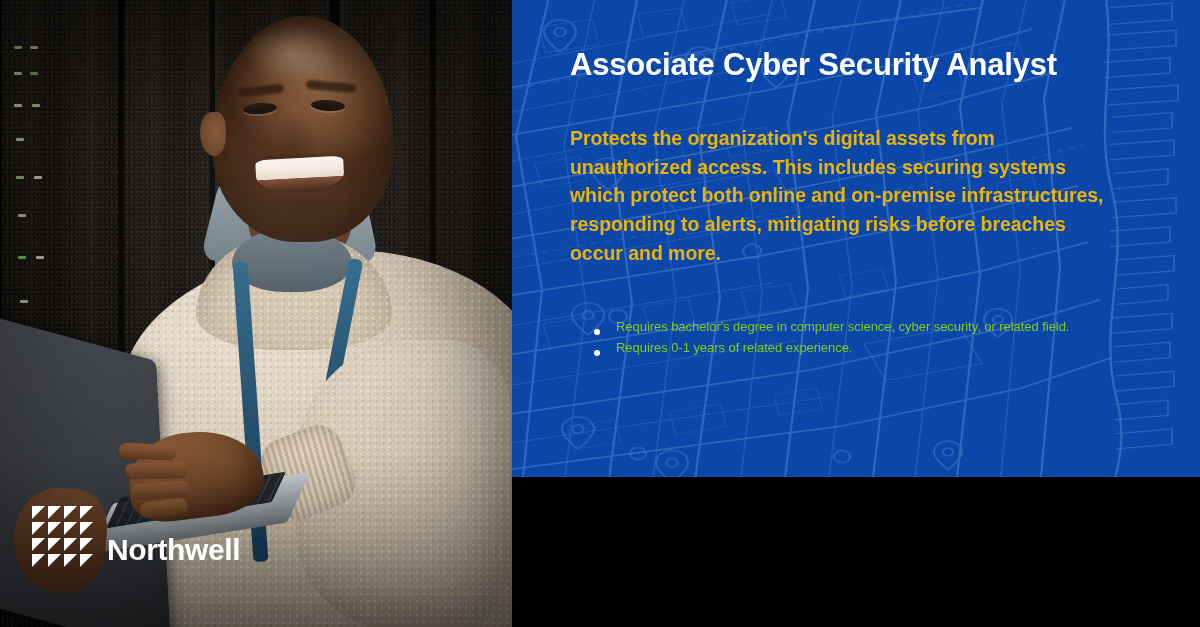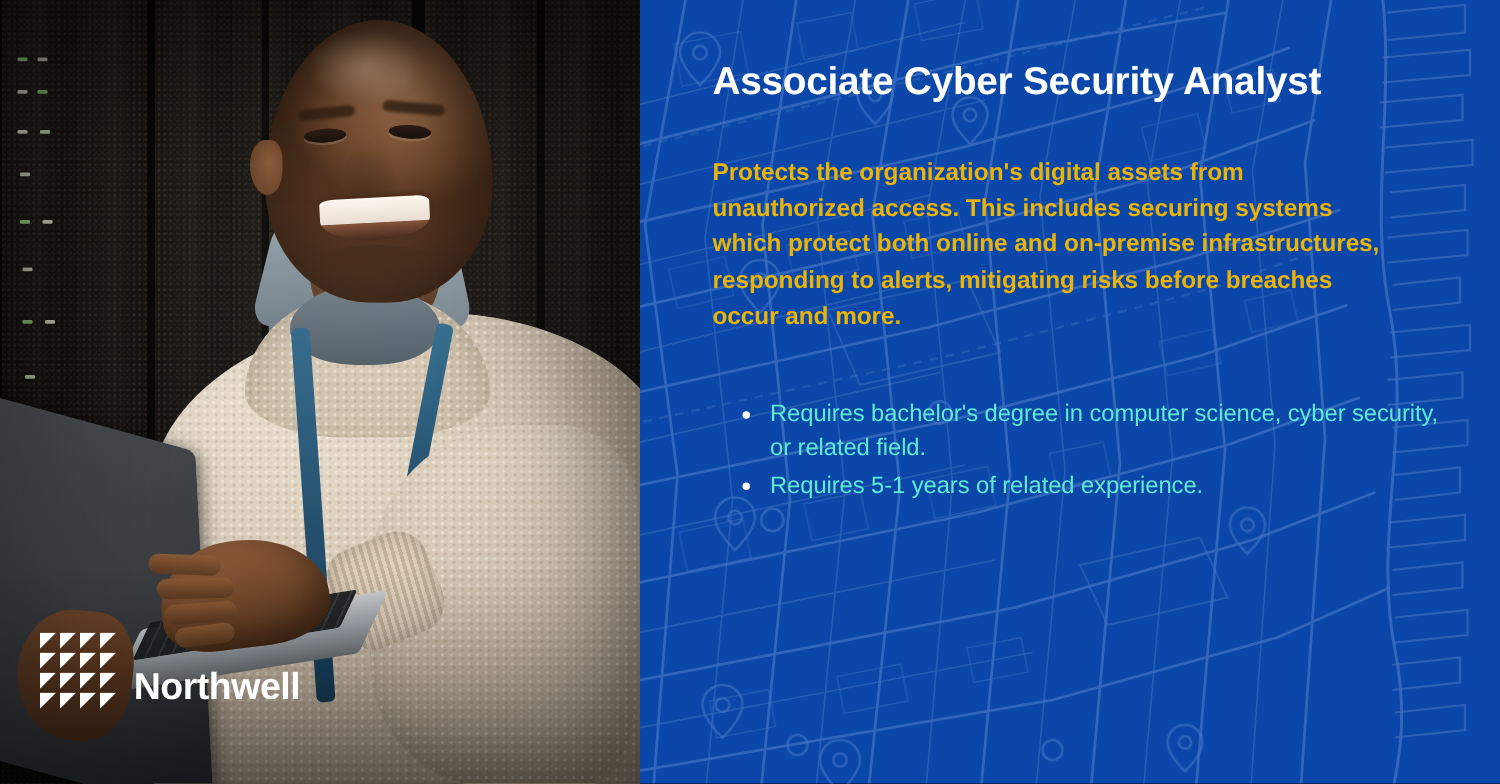--- a/index.html
+++ b/index.html
@@ -334,21 +334,21 @@
     position:relative; display:inline-block;
   }
   .logo-reg {
     font-size:11px; vertical-align:super; font-weight:400;
     margin-left:1px;
   }
 
   
   .blue-panel {
     position:relative;
-    width:688px; height:627px;
+    width:688px; height:477px;
     flex:0 0 688px;
     background:#0b47a8;
     overflow:hidden;
   }
 
   
   .map-art { position:absolute; inset:0; }
   .map-art svg { display:block; width:100%; height:100%; }
 
   .blue-content {
@@ -369,21 +369,21 @@
     line-height:1.47;
     letter-spacing:-.05px;
   }
 
   .bullets {
     position:absolute; left:74px; top:318px; width:580px;
     list-style:none;
   }
   .bullets li {
     position:relative;
-    font-size:19px; font-weight:400; color:#5eead4;
+    font-size:13px; font-weight:400; color:#84cc16;
     line-height:1.44;
     padding-left:30px;
     margin-bottom:2px;
     letter-spacing:-.05px;
   }
   .bullets li::before {
     content:"";
     position:absolute; left:8px; top:11px;
     width:6px; height:6px; border-radius:50%;
     background:#ffffff;
@@ -650,19 +650,19 @@
       </svg>
     </div>
 
     <div class="blue-content">
       <h1 class="headline">Associate Cyber Security Analyst</h1>
 
       <p class="lede">Protects the organization's digital assets from unauthorized access. This includes securing systems which protect both online and on-premise infrastructures, responding to alerts, mitigating risks before breaches occur and more.</p>
 
       <ul class="bullets">
         <li>Requires bachelor's degree in computer science, cyber security, or related field.</li>
-        <li>Requires 5-1 years of related experience.</li>
+        <li>Requires 0-1 years of related experience.</li>
       </ul>
     </div>
 
   </div>
 
 </div>
 
 </body></html>

